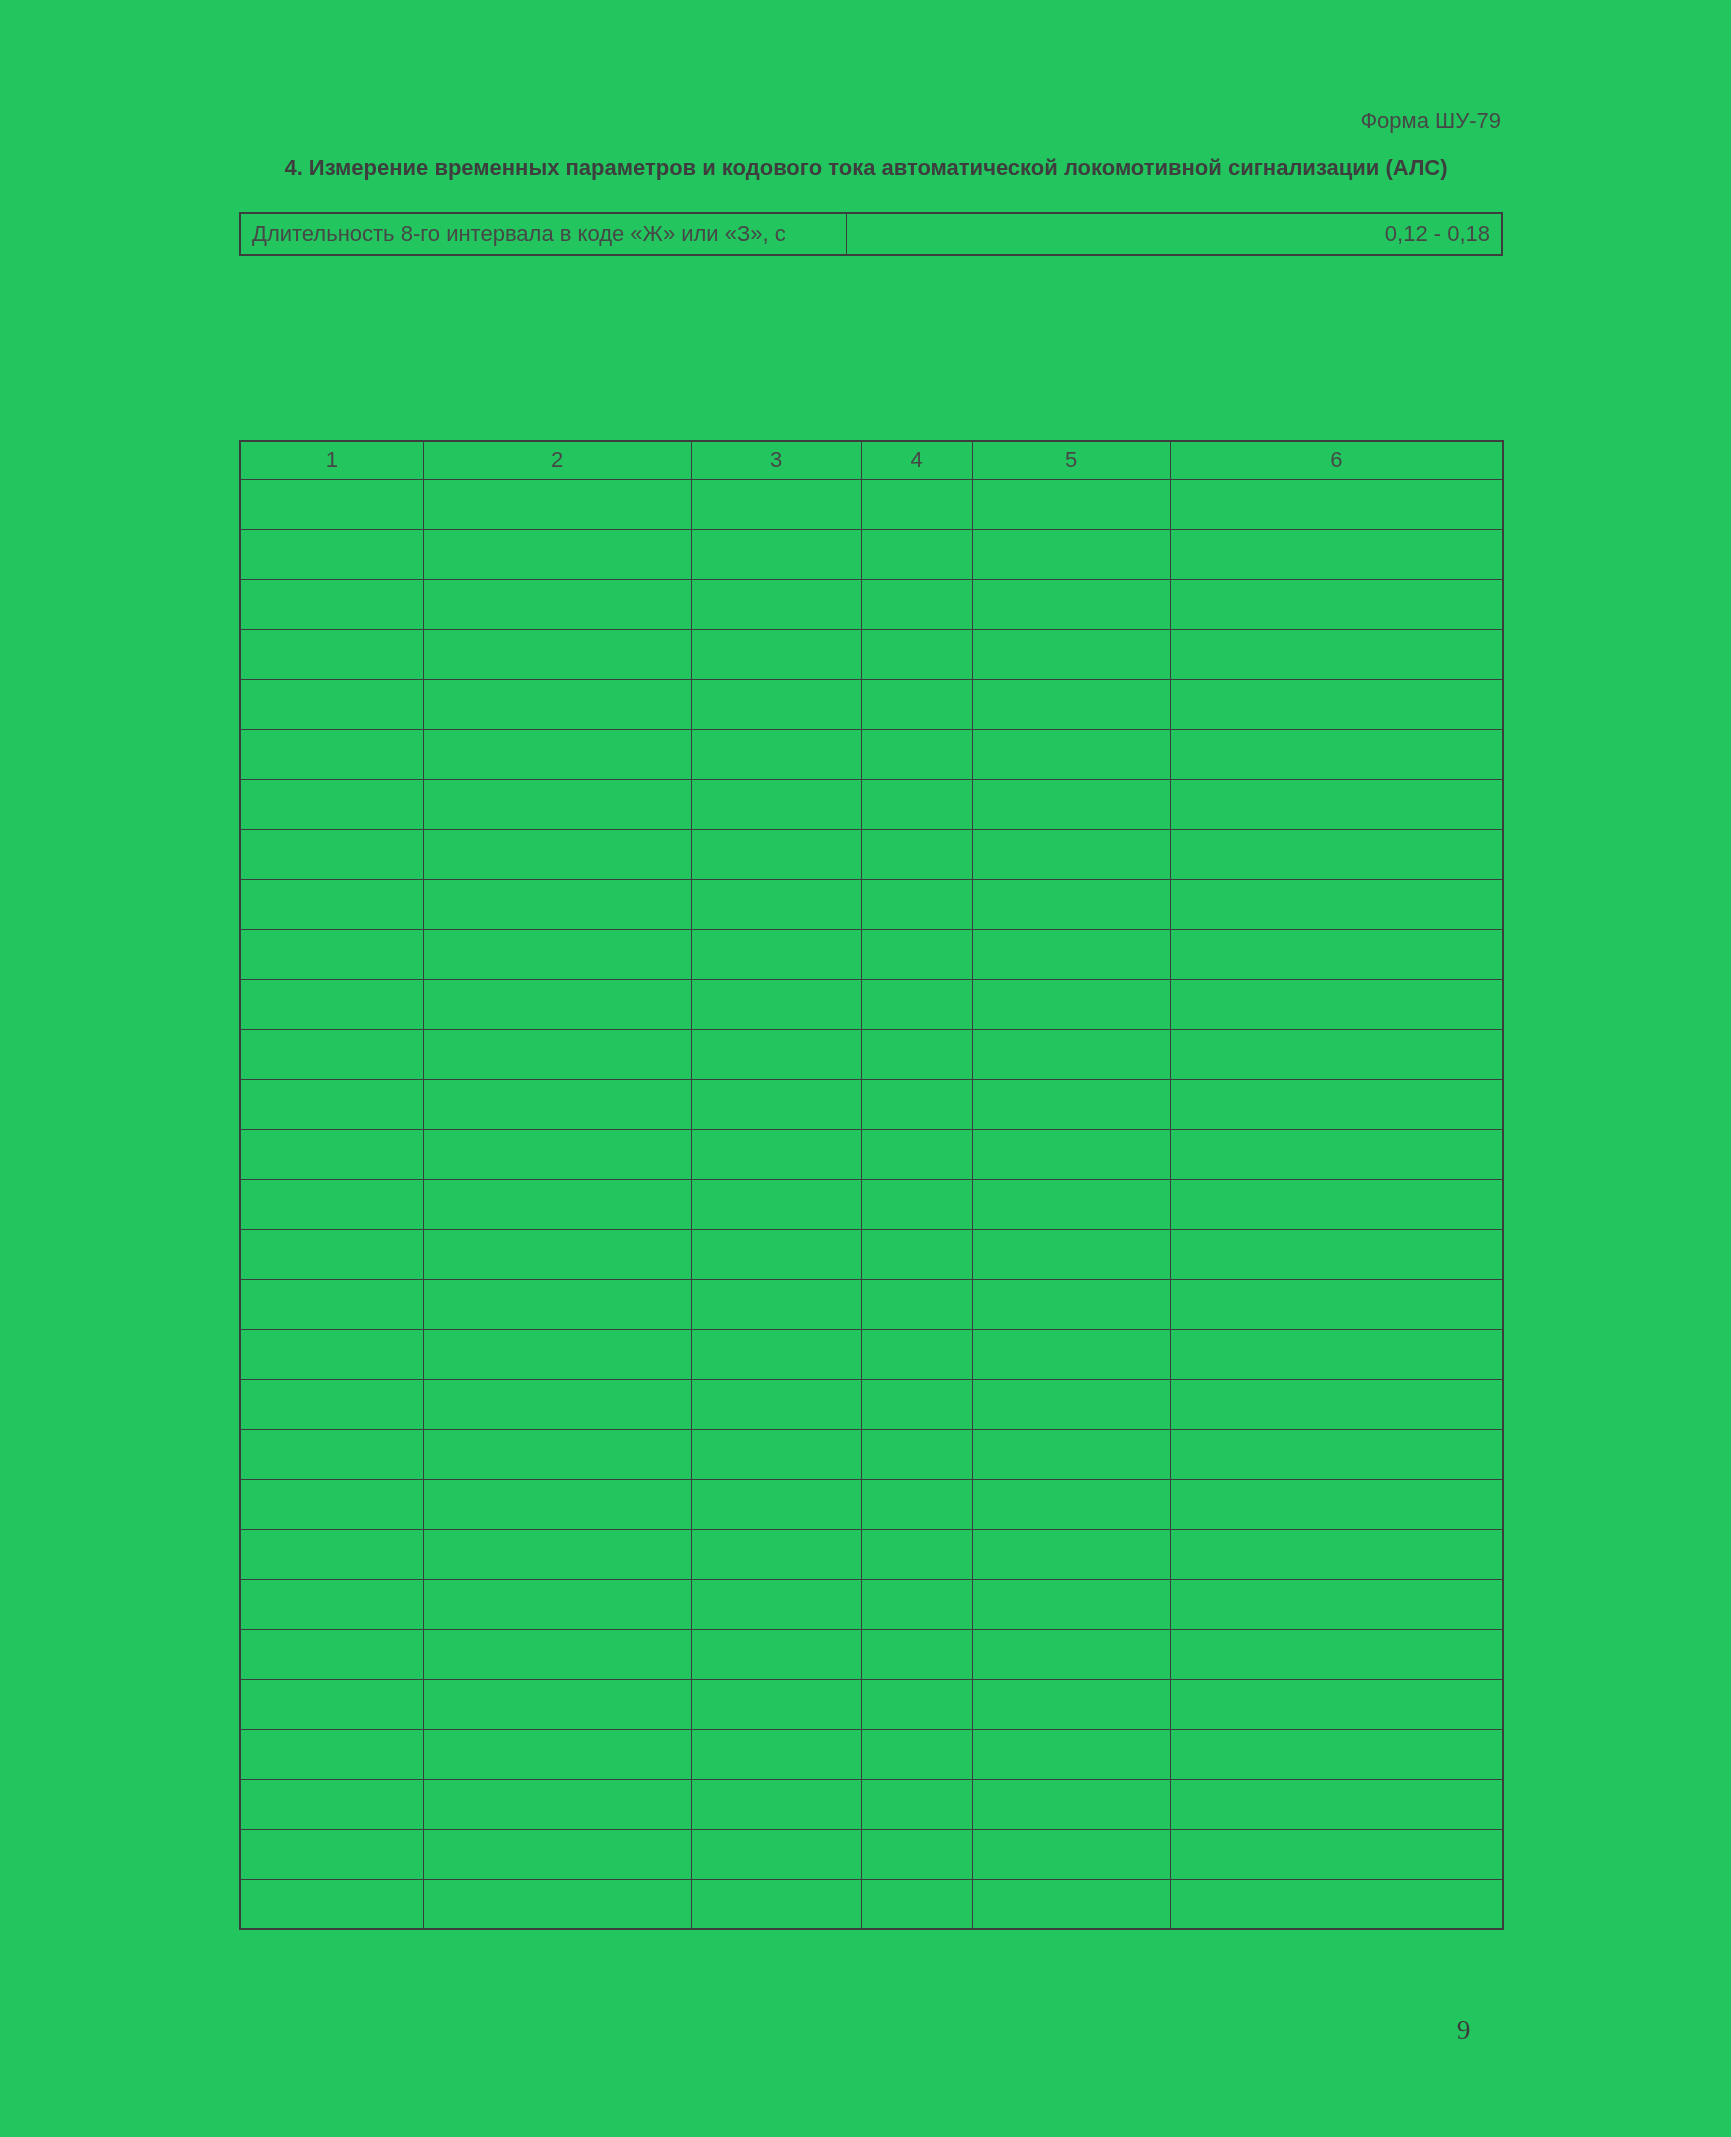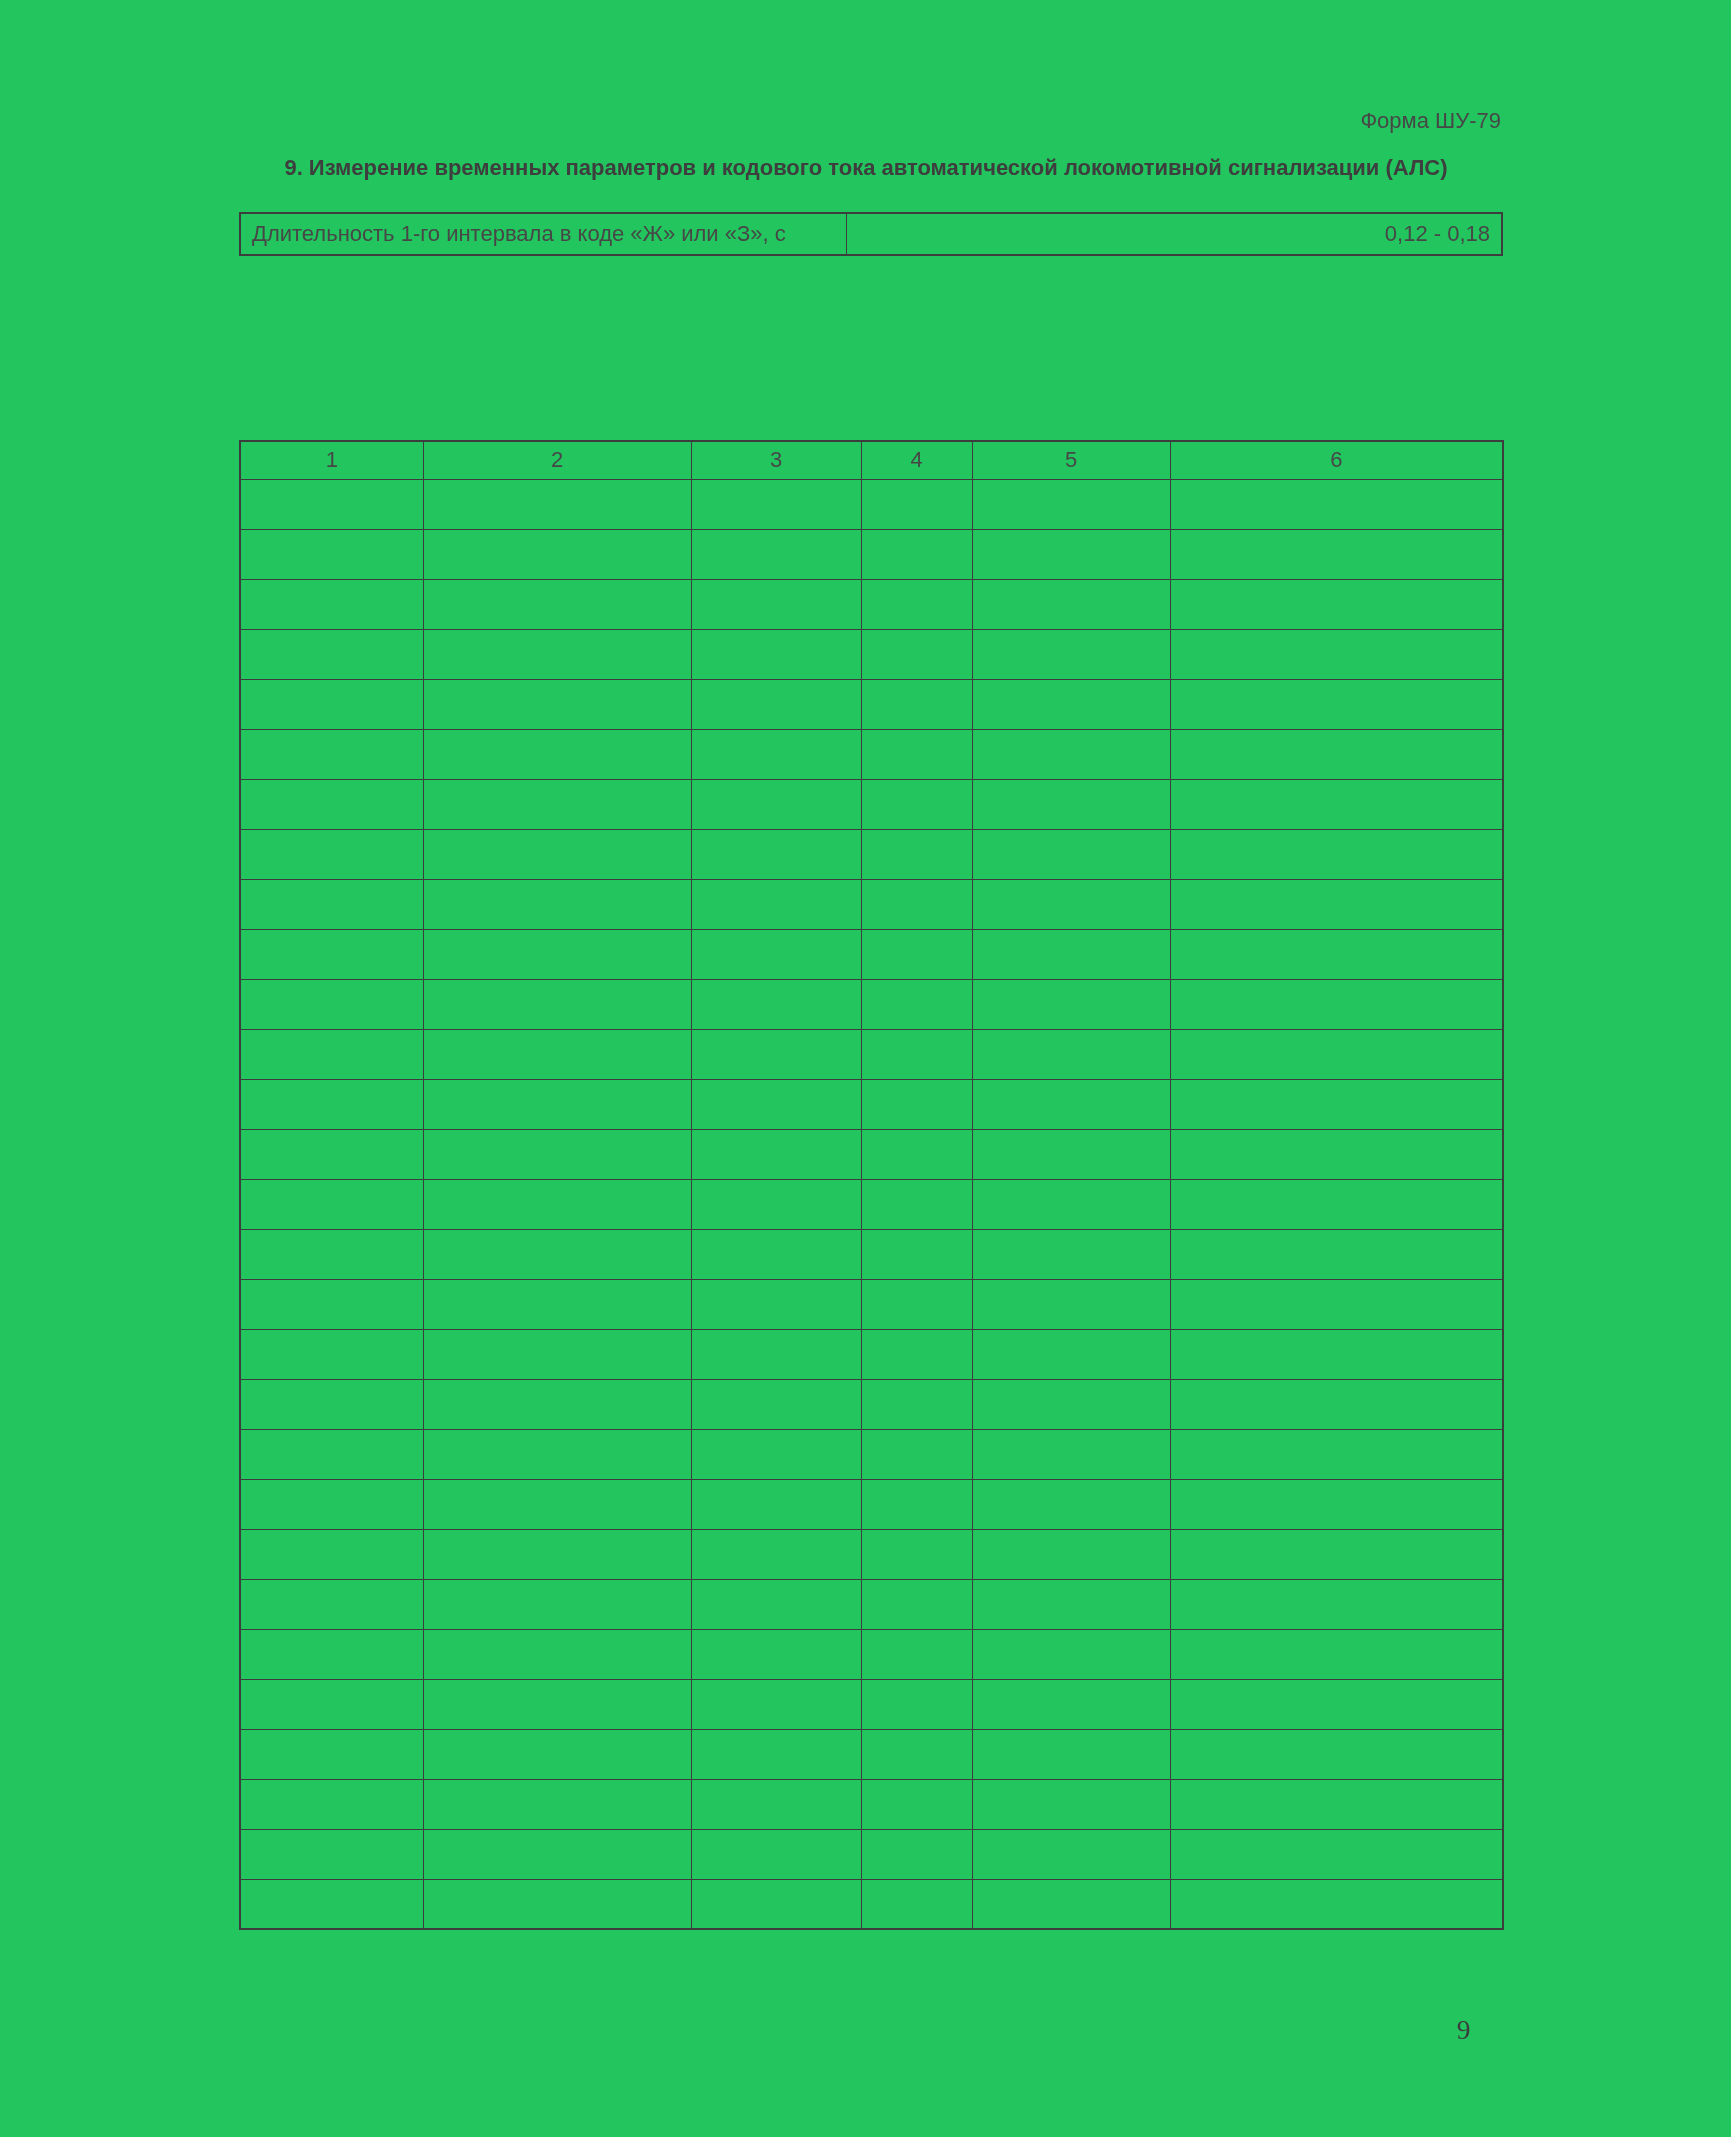--- a/index.html
+++ b/index.html
@@ -85,30 +85,30 @@
     color: #3c3c3c;
   }
 </style>
 </head>
 <body>
 
 <div class="page">
 
   <div class="form-label">Форма ШУ-79</div>
 
-  <div class="page-title">9. Измерение временных параметров и кодового тока автоматической локомотивной сигнализации (АЛС)</div>
+  <div class="page-title">4. Измерение временных параметров и кодового тока автоматической локомотивной сигнализации (АЛС)</div>
 
   <table class="params-table">
     <colgroup>
       <col style="width:606px">
       <col style="width:656px">
     </colgroup>
     <tbody>
       <tr class="p-row-2">
-        <td class="label">Длительность 1-го интервала в коде «Ж» или «З», с</td>
+        <td class="label">Длительность 8-го интервала в коде «Ж» или «З», с</td>
         <td class="value">0,12 - 0,18</td>
       </tr>
     </tbody>
   </table>
 
   <table class="meas-table">
     <colgroup>
         <col style="width: 183px;">
         <col style="width: 268px;">
         <col style="width: 170px;">

